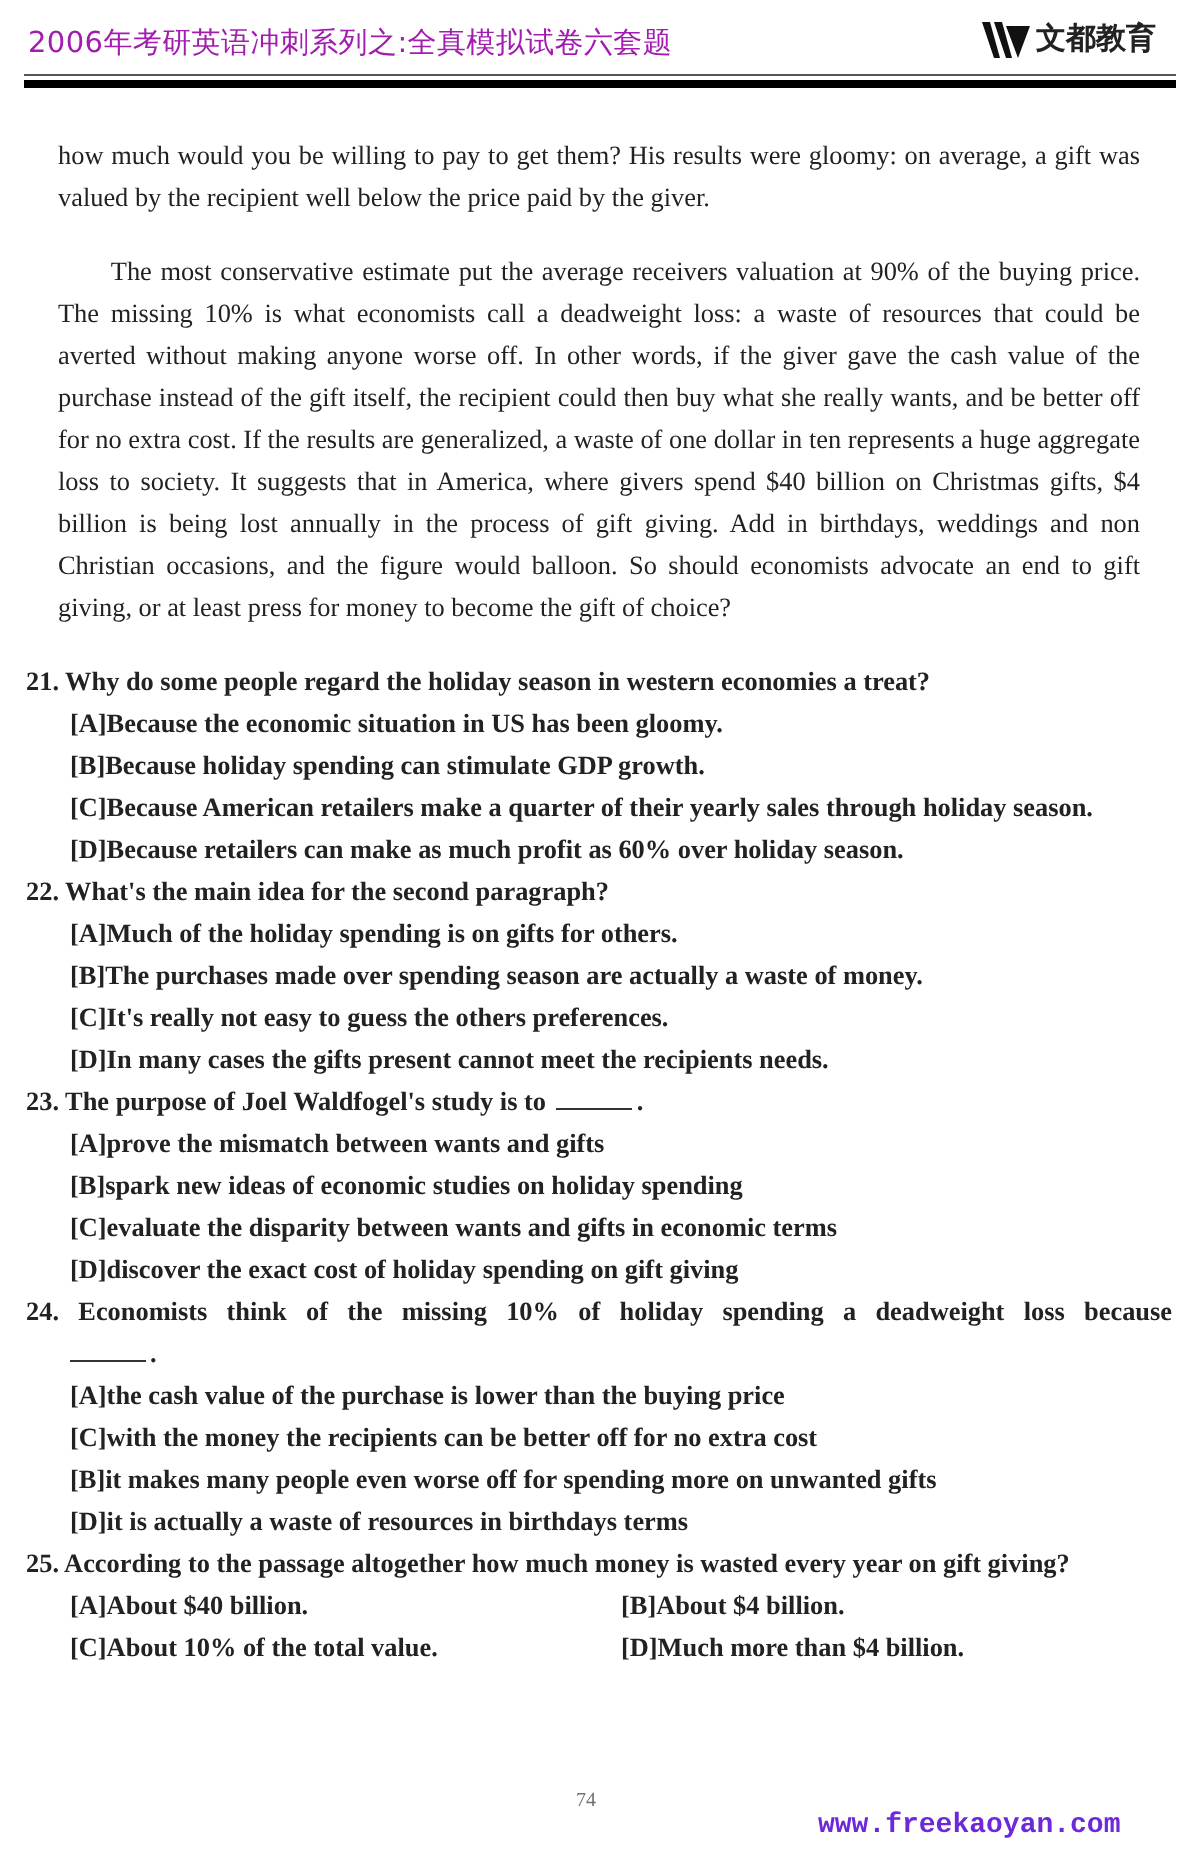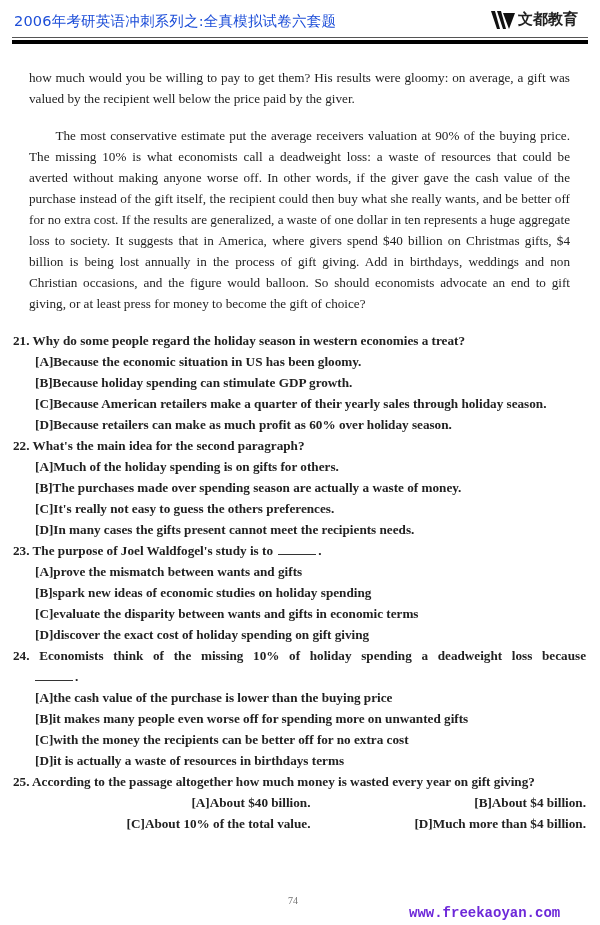--- a/index.html
+++ b/index.html
@@ -1,32 +1,32 @@
 <!DOCTYPE html>
 <html><head>
 <meta charset="utf-8">
 <style>
   html, body { margin:0; padding:0; background:#fff; }
   body { width:600px; height:925px; position:relative; overflow:hidden;
          font-family:"Liberation Serif","DejaVu Serif",serif; color:#222; }
   .header { position:absolute; left:12px; right:12px; top:8px; height:26px; }
-  .header-title { position:absolute; left:2px; top:4px; font-size:14.5px; color:#1d4ed8;
+  .header-title { position:absolute; left:2px; top:4px; font-size:14.5px; color:#a21caf;
                   font-family:"DejaVu Sans",sans-serif; letter-spacing:0.2px; }
   .brand { position:absolute; right:10px; top:2px; display:flex; align-items:center; }
   .brand-logo { width:24px; height:18px; margin-right:3px; }
   .brand-name { font-family:"DejaVu Sans",sans-serif; font-weight:bold; font-size:15px; color:#222; }
   .rule-thin { position:absolute; left:12px; right:12px; top:37px; height:1px; background:#555; }
   .rule-thick { position:absolute; left:12px; right:12px; top:40px; height:4px; background:#000; }
   .content { position:absolute; left:13px; right:14px; top:51px; font-size:13.2px; line-height:21px; }
   p { margin:16px; text-align:justify; }
   p.indent { text-indent:2em; }
   .questions { margin-top:4px;font-weight:bold; }
   .q { margin:0; }
   .opt { padding-left:22px; }
-  .opt-row { display:flex; padding-left:22px;text-align:right; }
+  .opt-row { display:flex; padding-left:22px; }
   .opt-row .half { width:297px; }
   .blank { display:inline-block; width:38px; border-bottom:1px solid #333; height:12px; vertical-align:baseline; margin:0 2px; }
   .blank-line { padding-left:22px; height:21px; }
   .page-num { position:absolute; left:288px; top:895px; font-size:10px; color:#737373; }
   .site { position:absolute; left:409px; top:905px; font-family:"Liberation Mono","DejaVu Sans Mono",monospace;
           font-weight:bold; font-size:14px; color:#6d28d9; }
 </style>
 </head>
 <body>
 
@@ -69,22 +69,22 @@
       <div class="q"><span>23. The purpose of Joel Waldfogel's study is to</span> <span class="blank"></span><span>.</span></div>
       <div class="opt">[A]prove the mismatch between wants and gifts</div>
       <div class="opt">[B]spark new ideas of economic studies on holiday spending</div>
       <div class="opt">[C]evaluate the disparity between wants and gifts in economic terms</div>
       <div class="opt">[D]discover the exact cost of holiday spending on gift giving</div>
     </div>
     <div>
       <p class="q" style="text-align:justify;text-align-last:justify;">24. Economists think of the missing 10% of holiday spending a deadweight loss because</p>
       <div class="blank-line"><span class="blank" style="margin-left:0"></span><span>.</span></div>
       <div class="opt">[A]the cash value of the purchase is lower than the buying price</div>
+      <div class="opt">[C]with the money the recipients can be better off for no extra cost</div>
       <div class="opt">[B]it makes many people even worse off for spending more on unwanted gifts</div>
-      <div class="opt">[C]with the money the recipients can be better off for no extra cost</div>
       <div class="opt">[D]it is actually a waste of resources in birthdays terms</div>
     </div>
     <div>
       <div class="q">25. According to the passage altogether how much money is wasted every year on gift giving?</div>
       <div class="opt-row">
         <span class="half">[A]About $40 billion.</span>
         <span class="half">[B]About $4 billion.</span>
       </div>
       <div class="opt-row">
         <span class="half">[C]About 10% of the total value.</span>

